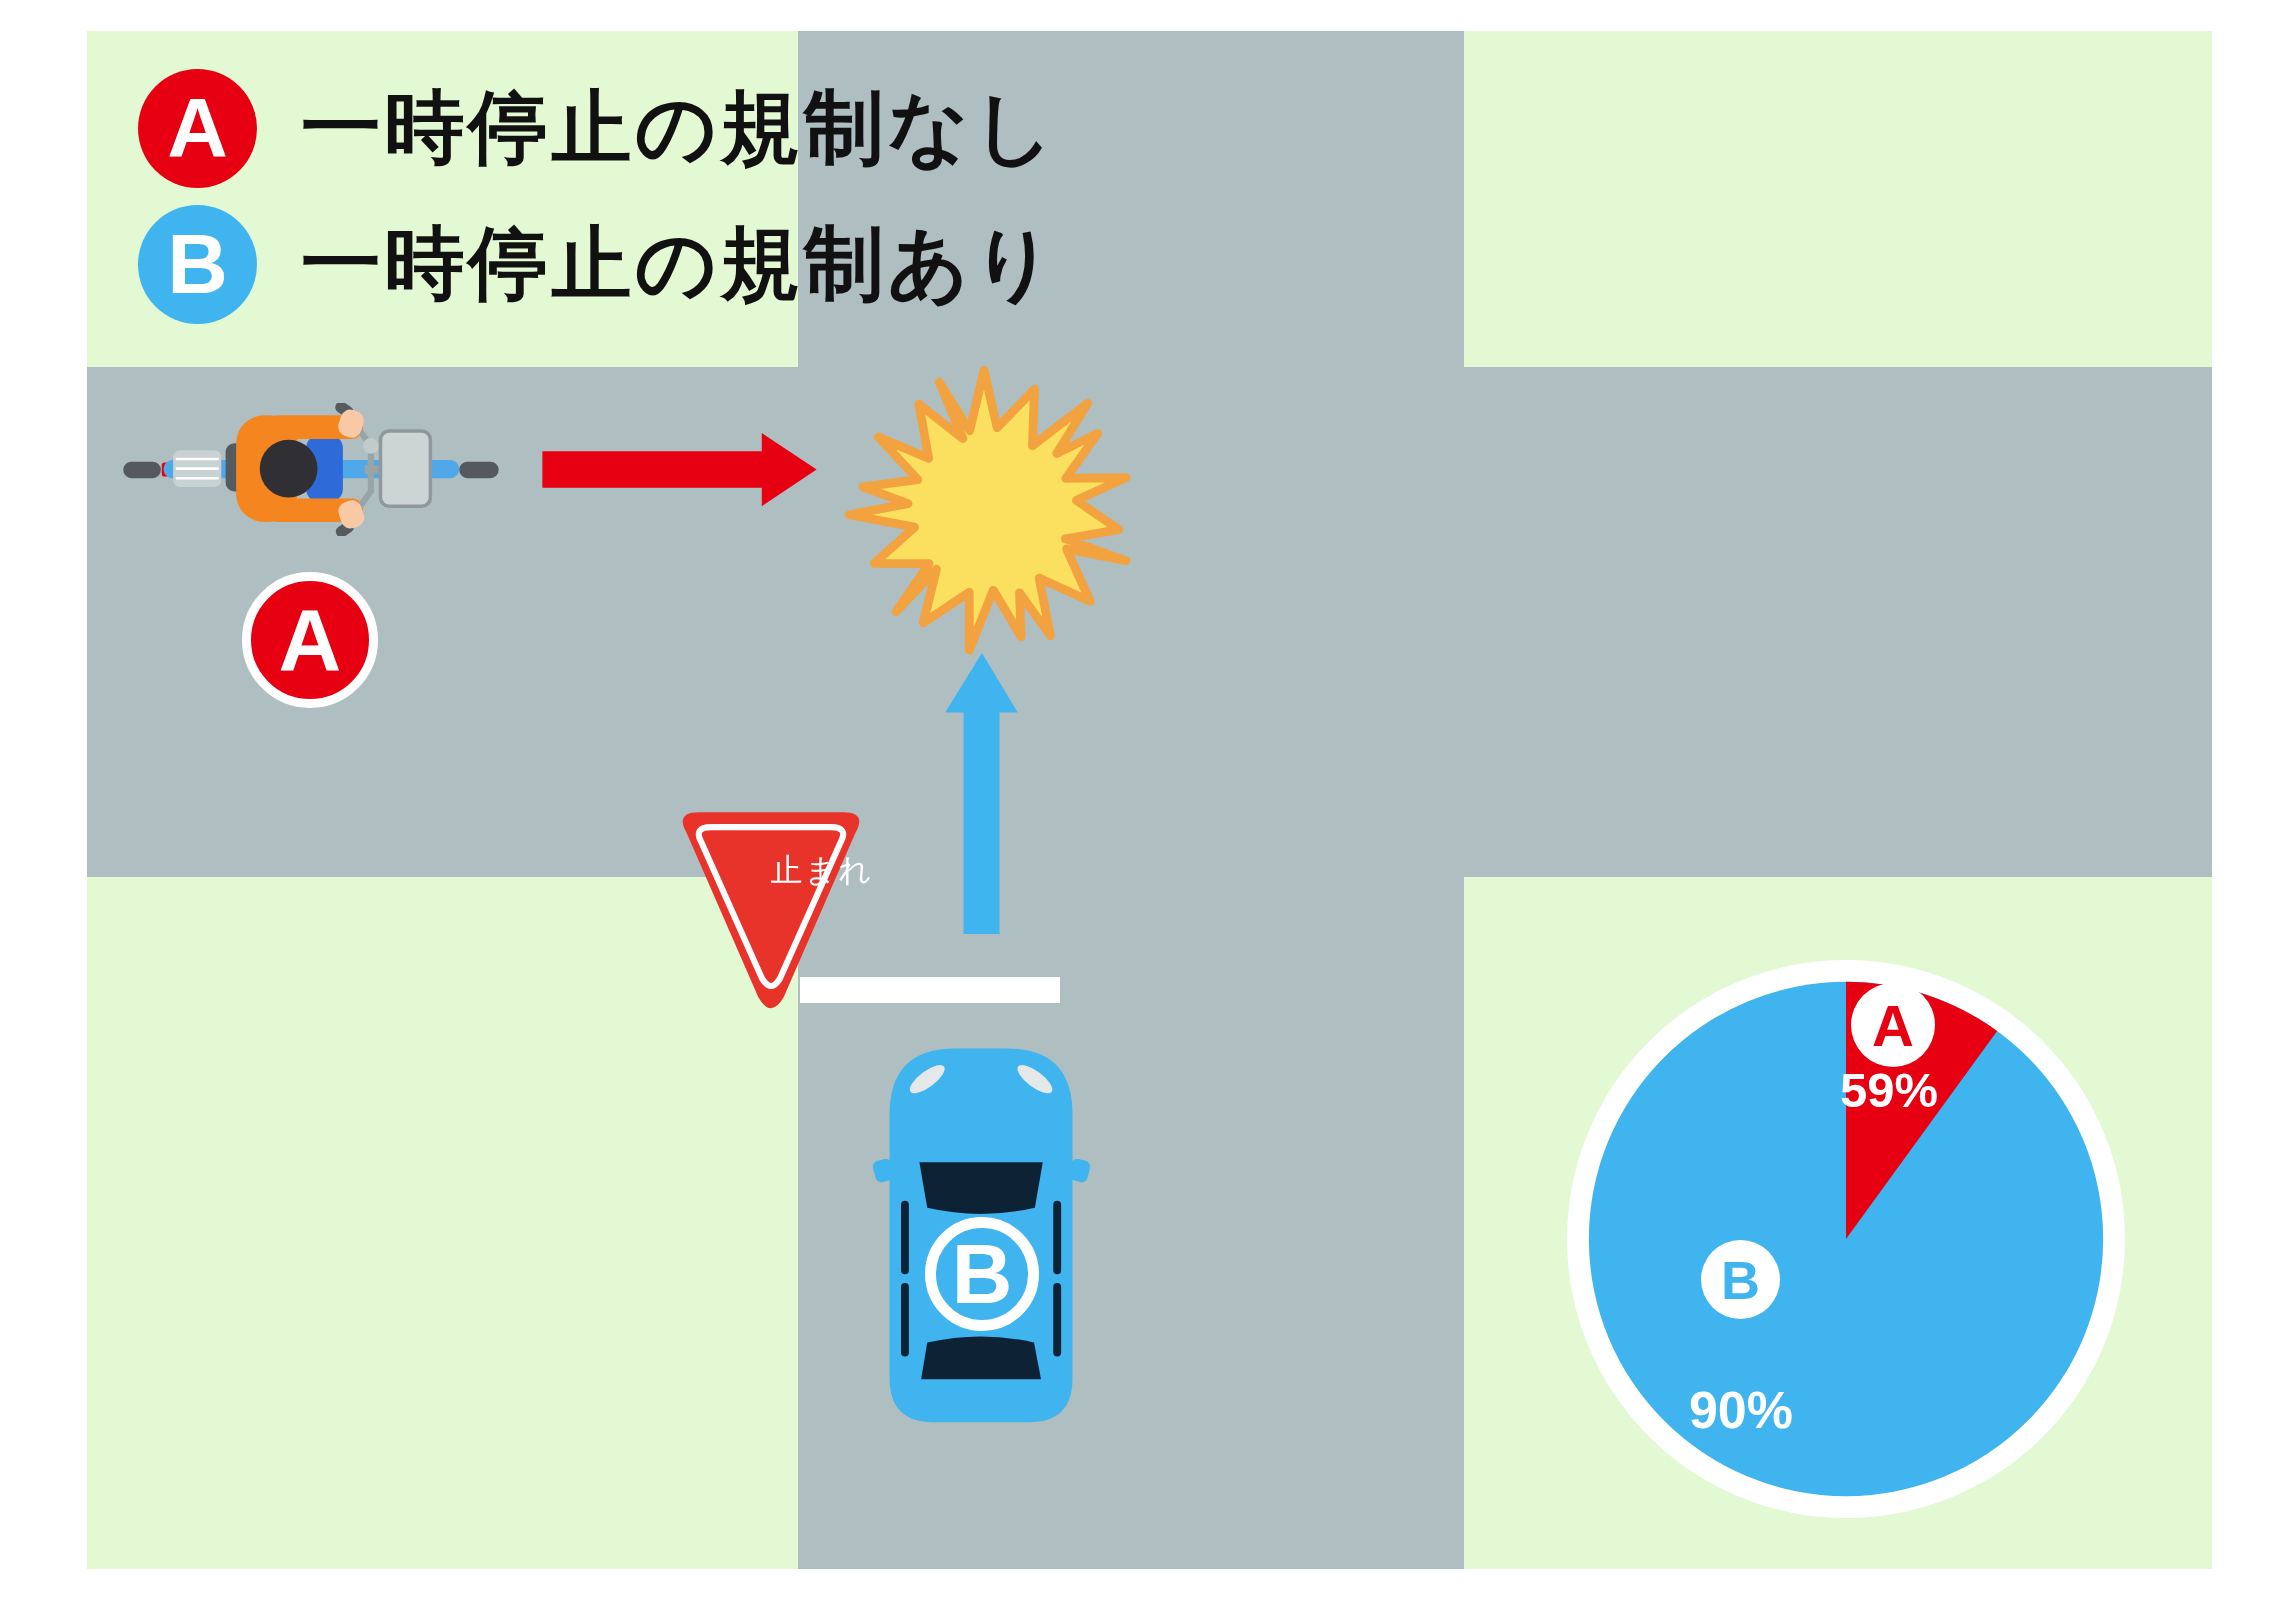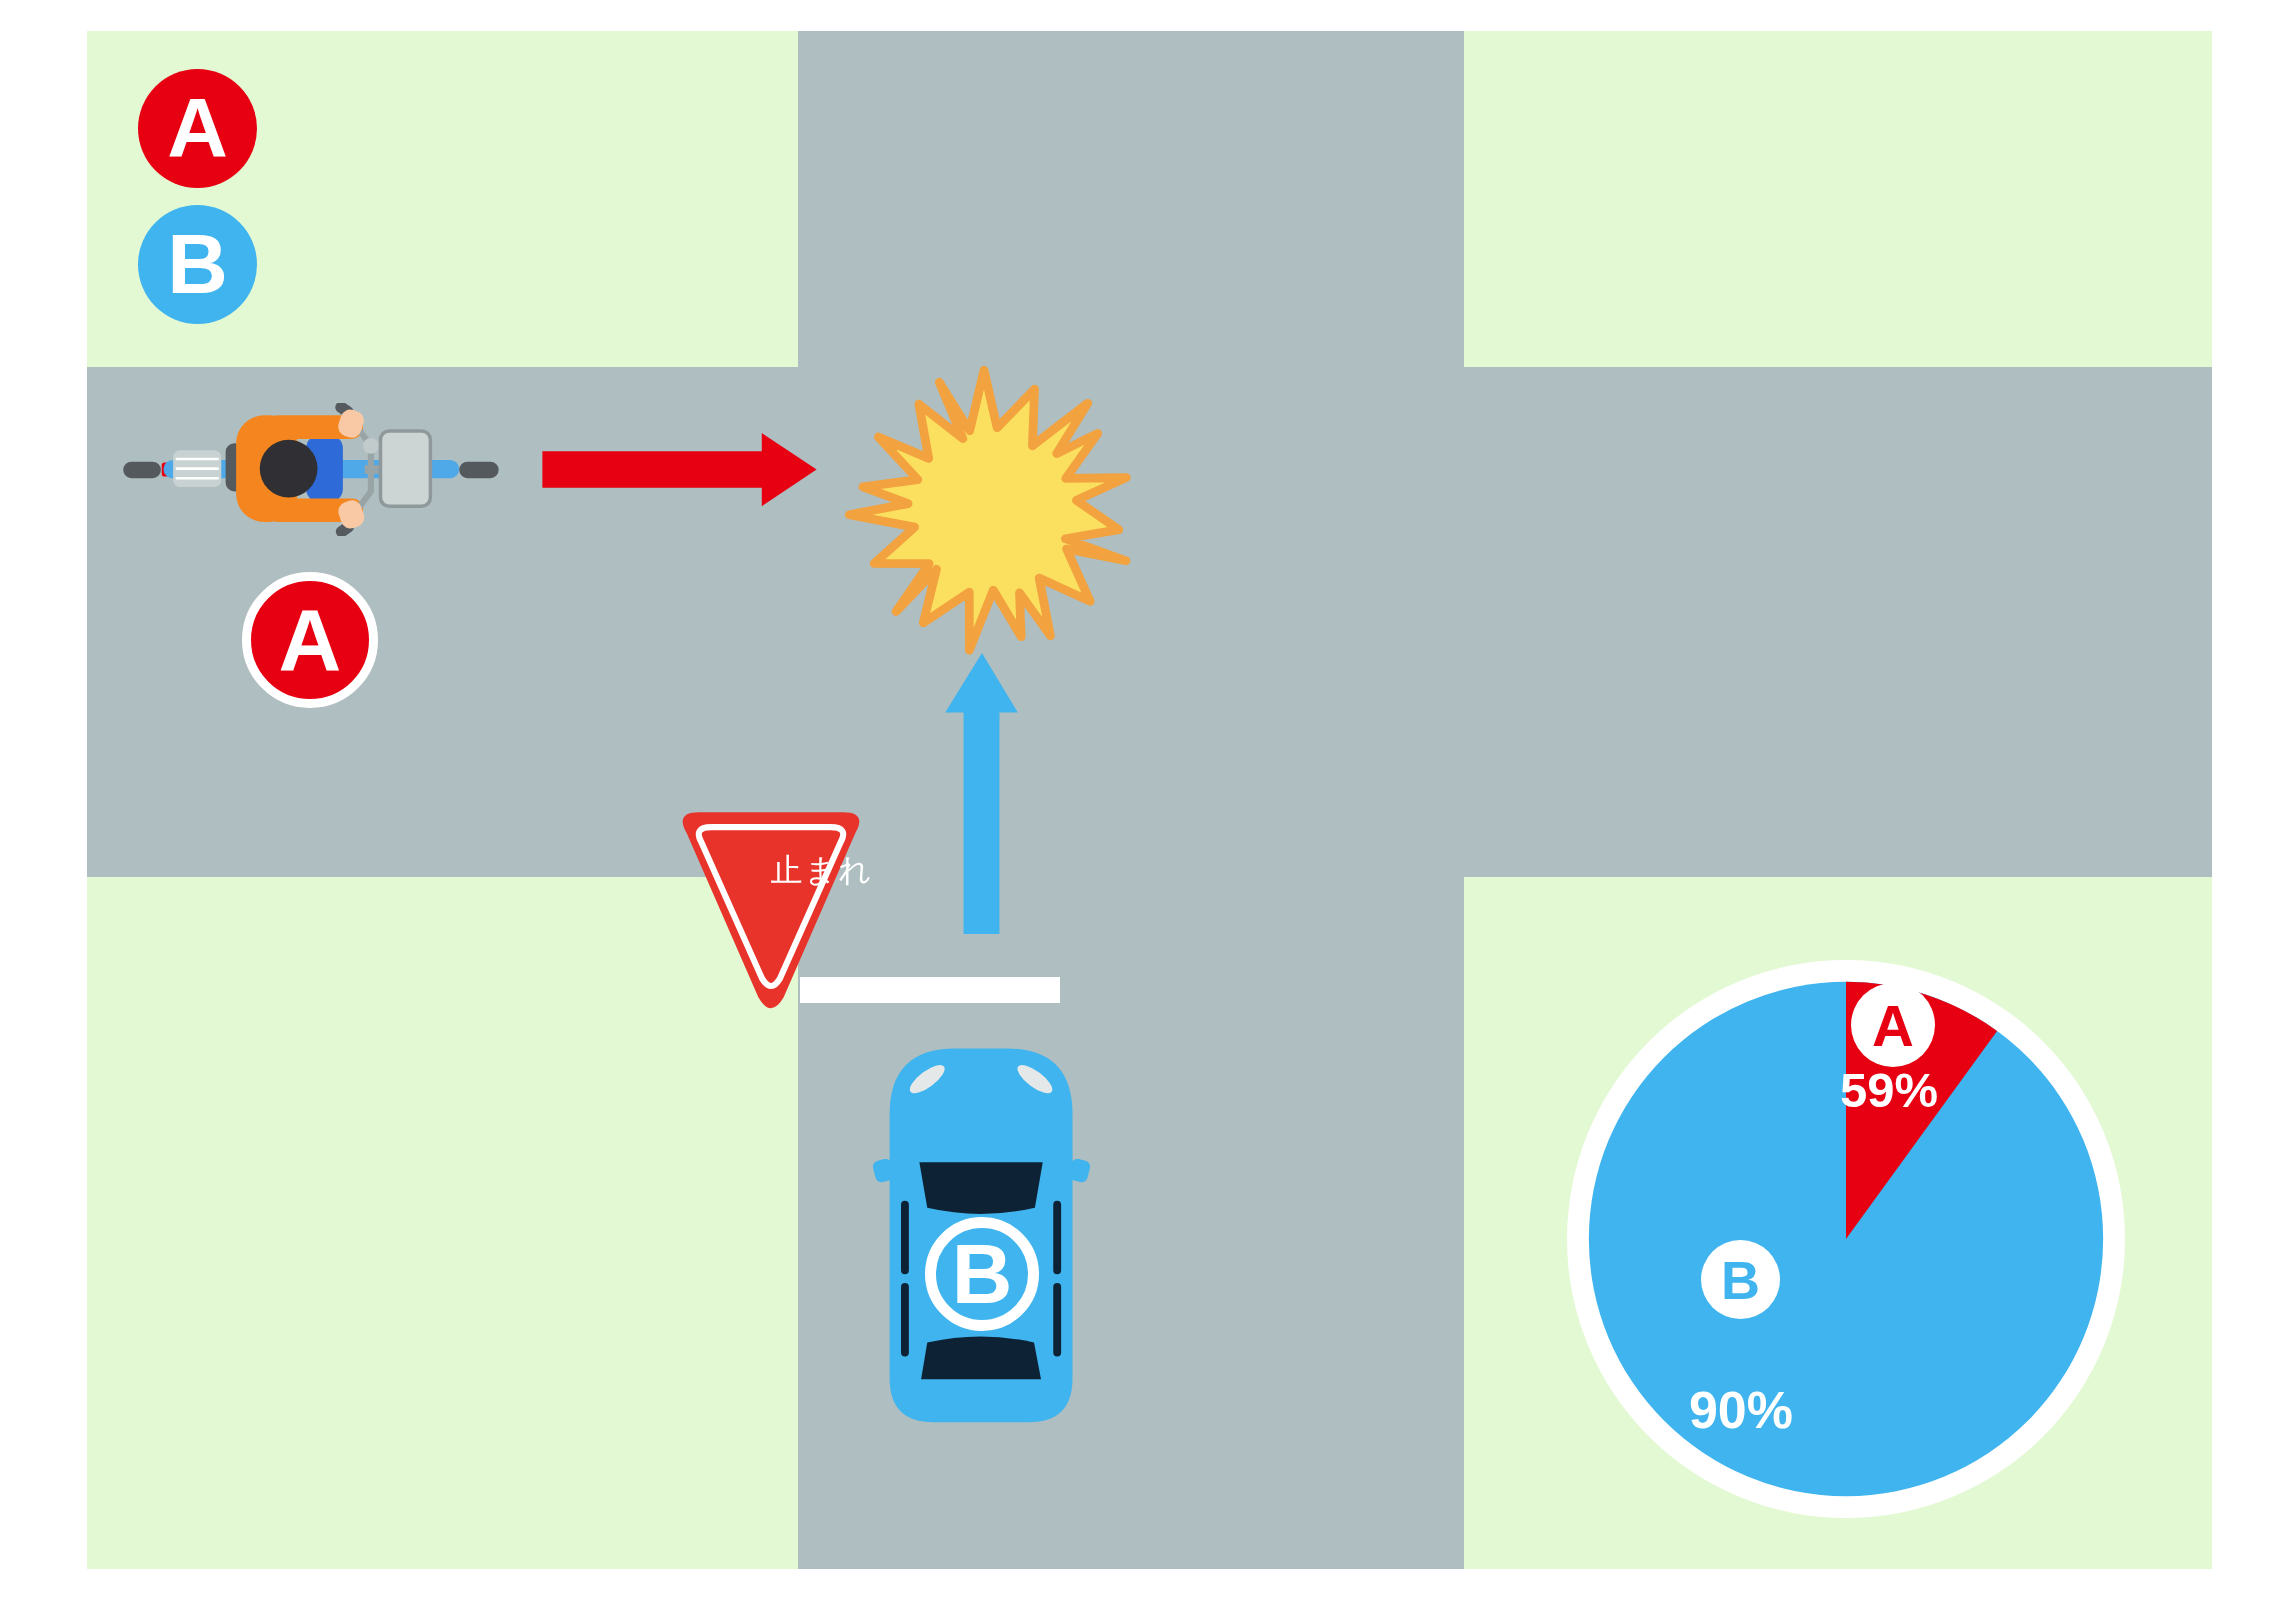--- a/index.html
+++ b/index.html
@@ -42,23 +42,25 @@
 
 <div class="canvas">
 
   <div class="abs" id="field"></div>
   <div class="abs" id="road-v"></div>
   <div class="abs" id="road-h"></div>
 
   <div class="abs badge" id="legend-badge-a">
     <span>A</span>
   </div>
+  <div class="abs legend-label" id="legend-label-a">一時停止の規制なし</div>
   <div class="abs badge" id="legend-badge-b">
     <span>B</span>
   </div>
+  <div class="abs legend-label" id="legend-label-b">一時停止の規制あり</div>
 
   <svg class="abs" style="left:118px;top:403px;" width="385" height="133" viewBox="0 0 440 152">
     <rect x="6" y="67" width="43" height="19" rx="9.5" fill="#54595E"></rect>
     <rect x="50" y="68" width="8" height="16" rx="3" fill="#E60012"></rect>
     <rect x="52" y="65" width="338" height="21" rx="10.5" fill="#4FA9E9"></rect>
     <g>
       <rect x="63" y="54" width="55" height="42" rx="8" fill="#C9D2D2"></rect>
       <line x1="66" y1="64" x2="115" y2="64" stroke="#ffffff" stroke-width="3"></line>
       <line x1="66" y1="75" x2="115" y2="75" stroke="#ffffff" stroke-width="3"></line>
       <line x1="66" y1="86" x2="115" y2="86" stroke="#ffffff" stroke-width="3"></line>

